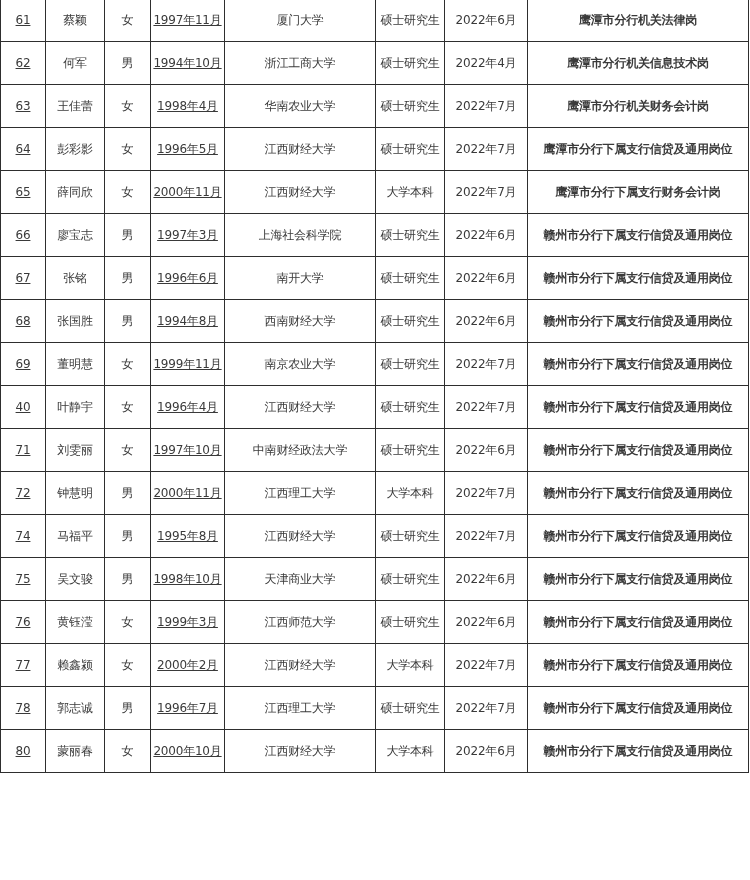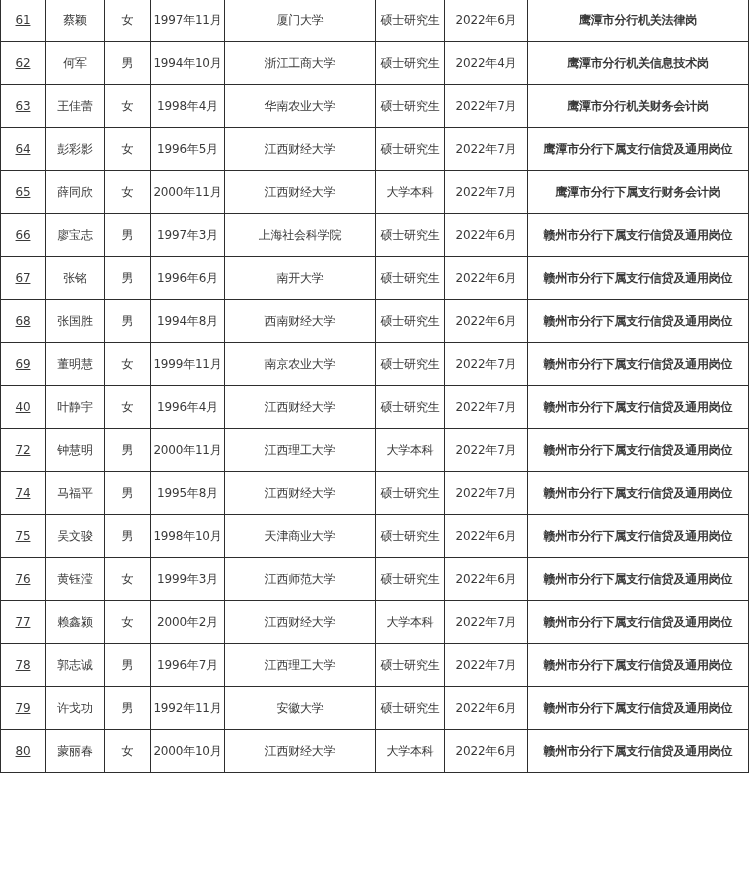--- a/index.html
+++ b/index.html
@@ -34,21 +34,21 @@
       vertical-align: middle;
       font-size: 12px;
       line-height: 14px;
       white-space: nowrap;
       overflow: hidden;
       letter-spacing: -0.2px;
     }
     td.col-no { width: 44px; text-decoration: underline; }
     td.col-name { width: 58px; }
     td.col-gender { width: 45px; }
-    td.col-birth { width: 73px; }
+    td.col-birth { width: 73px; text-decoration: underline; }
     td.col-school { width: 150px; }
     td.col-degree { width: 68px; }
     td.col-grad { width: 82px; }
     td.col-post { width: auto; }
     td.col-post span { display: inline-block; font-weight: bold; }
   </style>
 </head>
 <body>
 
 <div class="table-wrap">
@@ -149,20 +149,30 @@
         <td class="col-no"><span>40</span></td>
         <td class="col-name"><span>叶静宇</span></td>
         <td class="col-gender"><span>女</span></td>
         <td class="col-birth"><span>1996年4月</span></td>
         <td class="col-school"><span>江西财经大学</span></td>
         <td class="col-degree"><span>硕士研究生</span></td>
         <td class="col-grad"><span>2022年7月</span></td>
         <td class="col-post"><span>赣州市分行下属支行信贷及通用岗位</span></td>
       </tr>
         <tr class="" style="">
+        <td class="col-no"><span>71</span></td>
+        <td class="col-name"><span>刘雯丽</span></td>
+        <td class="col-gender"><span>女</span></td>
+        <td class="col-birth"><span>1997年10月</span></td>
+        <td class="col-school"><span>中南财经政法大学</span></td>
+        <td class="col-degree"><span>硕士研究生</span></td>
+        <td class="col-grad"><span>2022年6月</span></td>
+        <td class="col-post"><span>赣州市分行下属支行信贷及通用岗位</span></td>
+      </tr>
+        <tr class="" style="">
         <td class="col-no"><span>72</span></td>
         <td class="col-name"><span>钟慧明</span></td>
         <td class="col-gender"><span>男</span></td>
         <td class="col-birth"><span>2000年11月</span></td>
         <td class="col-school"><span>江西理工大学</span></td>
         <td class="col-degree"><span>大学本科</span></td>
         <td class="col-grad"><span>2022年7月</span></td>
         <td class="col-post"><span>赣州市分行下属支行信贷及通用岗位</span></td>
       </tr>
         <tr class="" style="">
@@ -206,30 +216,20 @@
         <td class="col-post"><span>赣州市分行下属支行信贷及通用岗位</span></td>
       </tr>
         <tr class="" style="">
         <td class="col-no"><span>78</span></td>
         <td class="col-name"><span>郭志诚</span></td>
         <td class="col-gender"><span>男</span></td>
         <td class="col-birth"><span>1996年7月</span></td>
         <td class="col-school"><span>江西理工大学</span></td>
         <td class="col-degree"><span>硕士研究生</span></td>
         <td class="col-grad"><span>2022年7月</span></td>
-        <td class="col-post"><span>赣州市分行下属支行信贷及通用岗位</span></td>
-      </tr>
-        <tr class="" style="">
-        <td class="col-no"><span>79</span></td>
-        <td class="col-name"><span>许戈功</span></td>
-        <td class="col-gender"><span>男</span></td>
-        <td class="col-birth"><span>1992年11月</span></td>
-        <td class="col-school"><span>安徽大学</span></td>
-        <td class="col-degree"><span>硕士研究生</span></td>
-        <td class="col-grad"><span>2022年6月</span></td>
         <td class="col-post"><span>赣州市分行下属支行信贷及通用岗位</span></td>
       </tr>
         <tr class="" style="">
         <td class="col-no"><span>80</span></td>
         <td class="col-name"><span>蒙丽春</span></td>
         <td class="col-gender"><span>女</span></td>
         <td class="col-birth"><span>2000年10月</span></td>
         <td class="col-school"><span>江西财经大学</span></td>
         <td class="col-degree"><span>大学本科</span></td>
         <td class="col-grad"><span>2022年6月</span></td>

